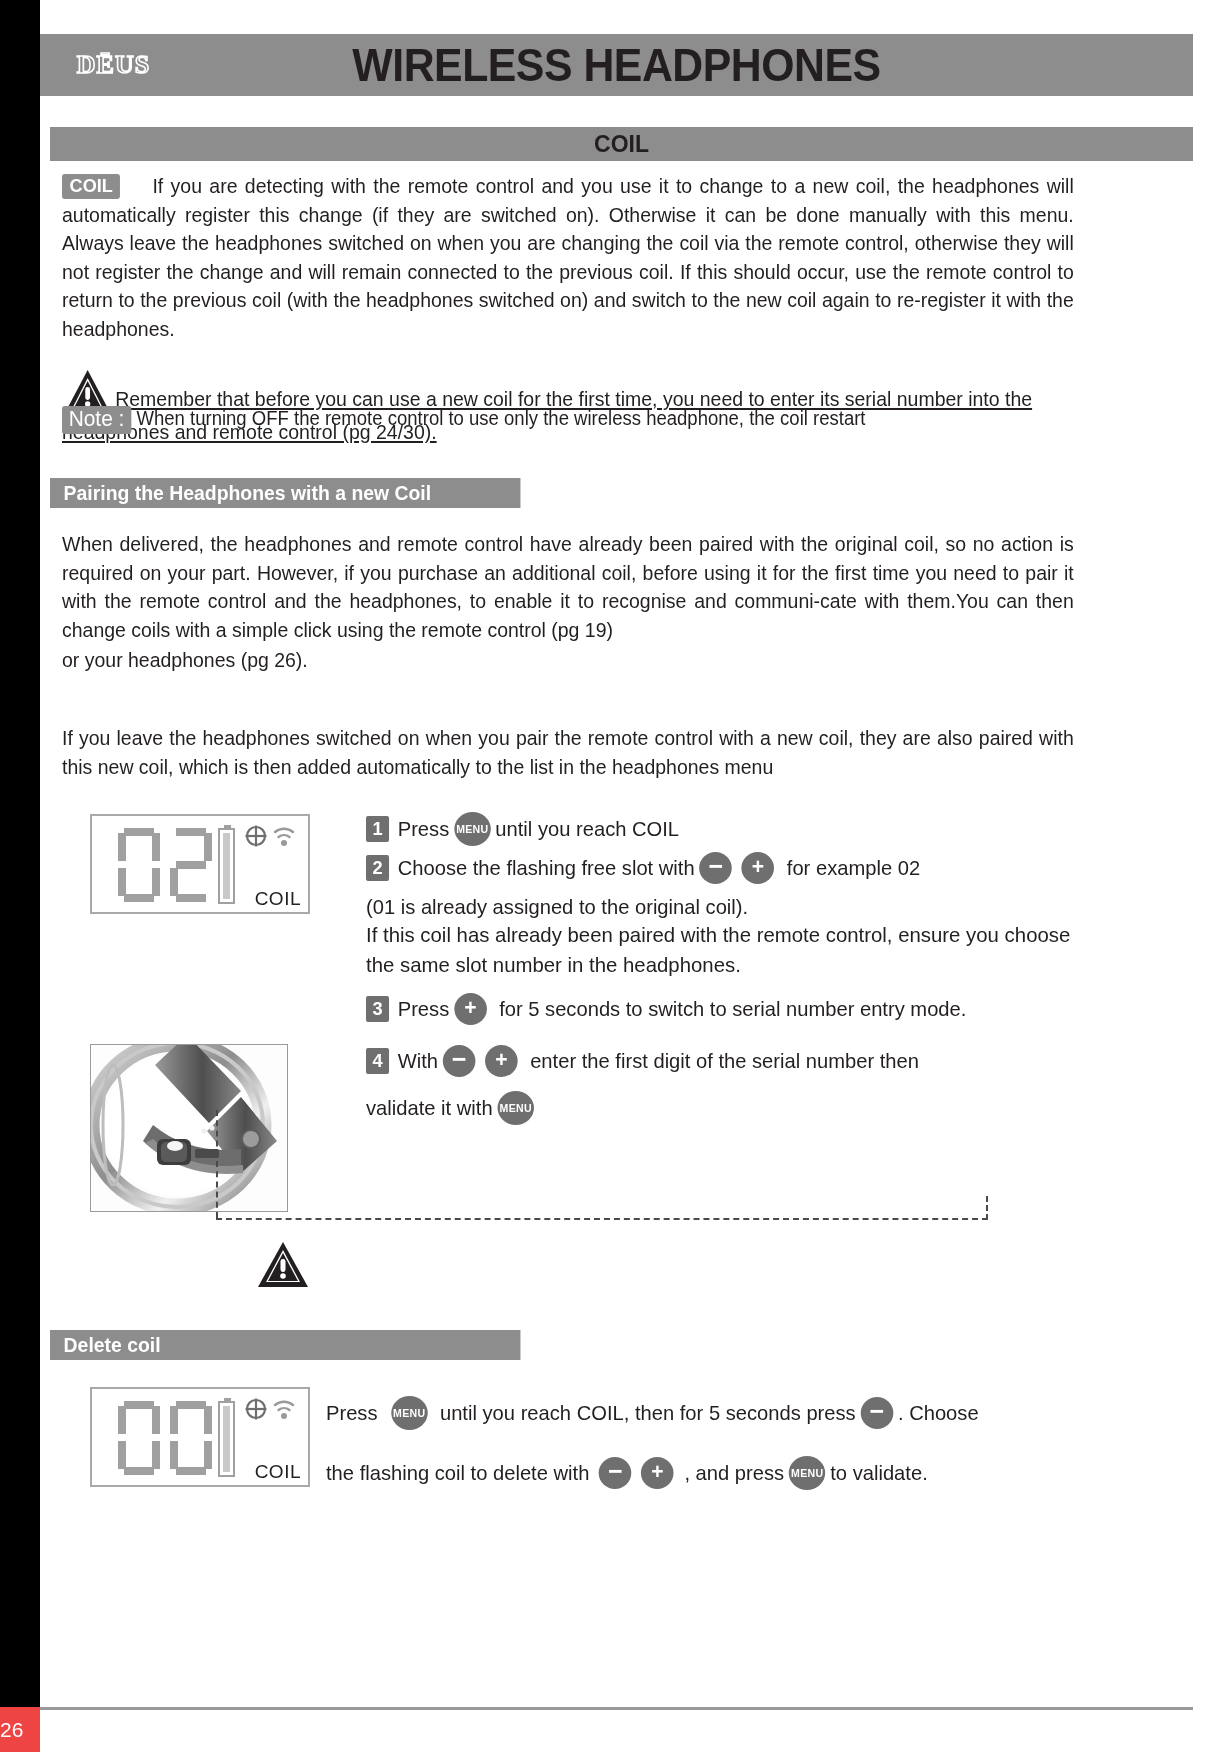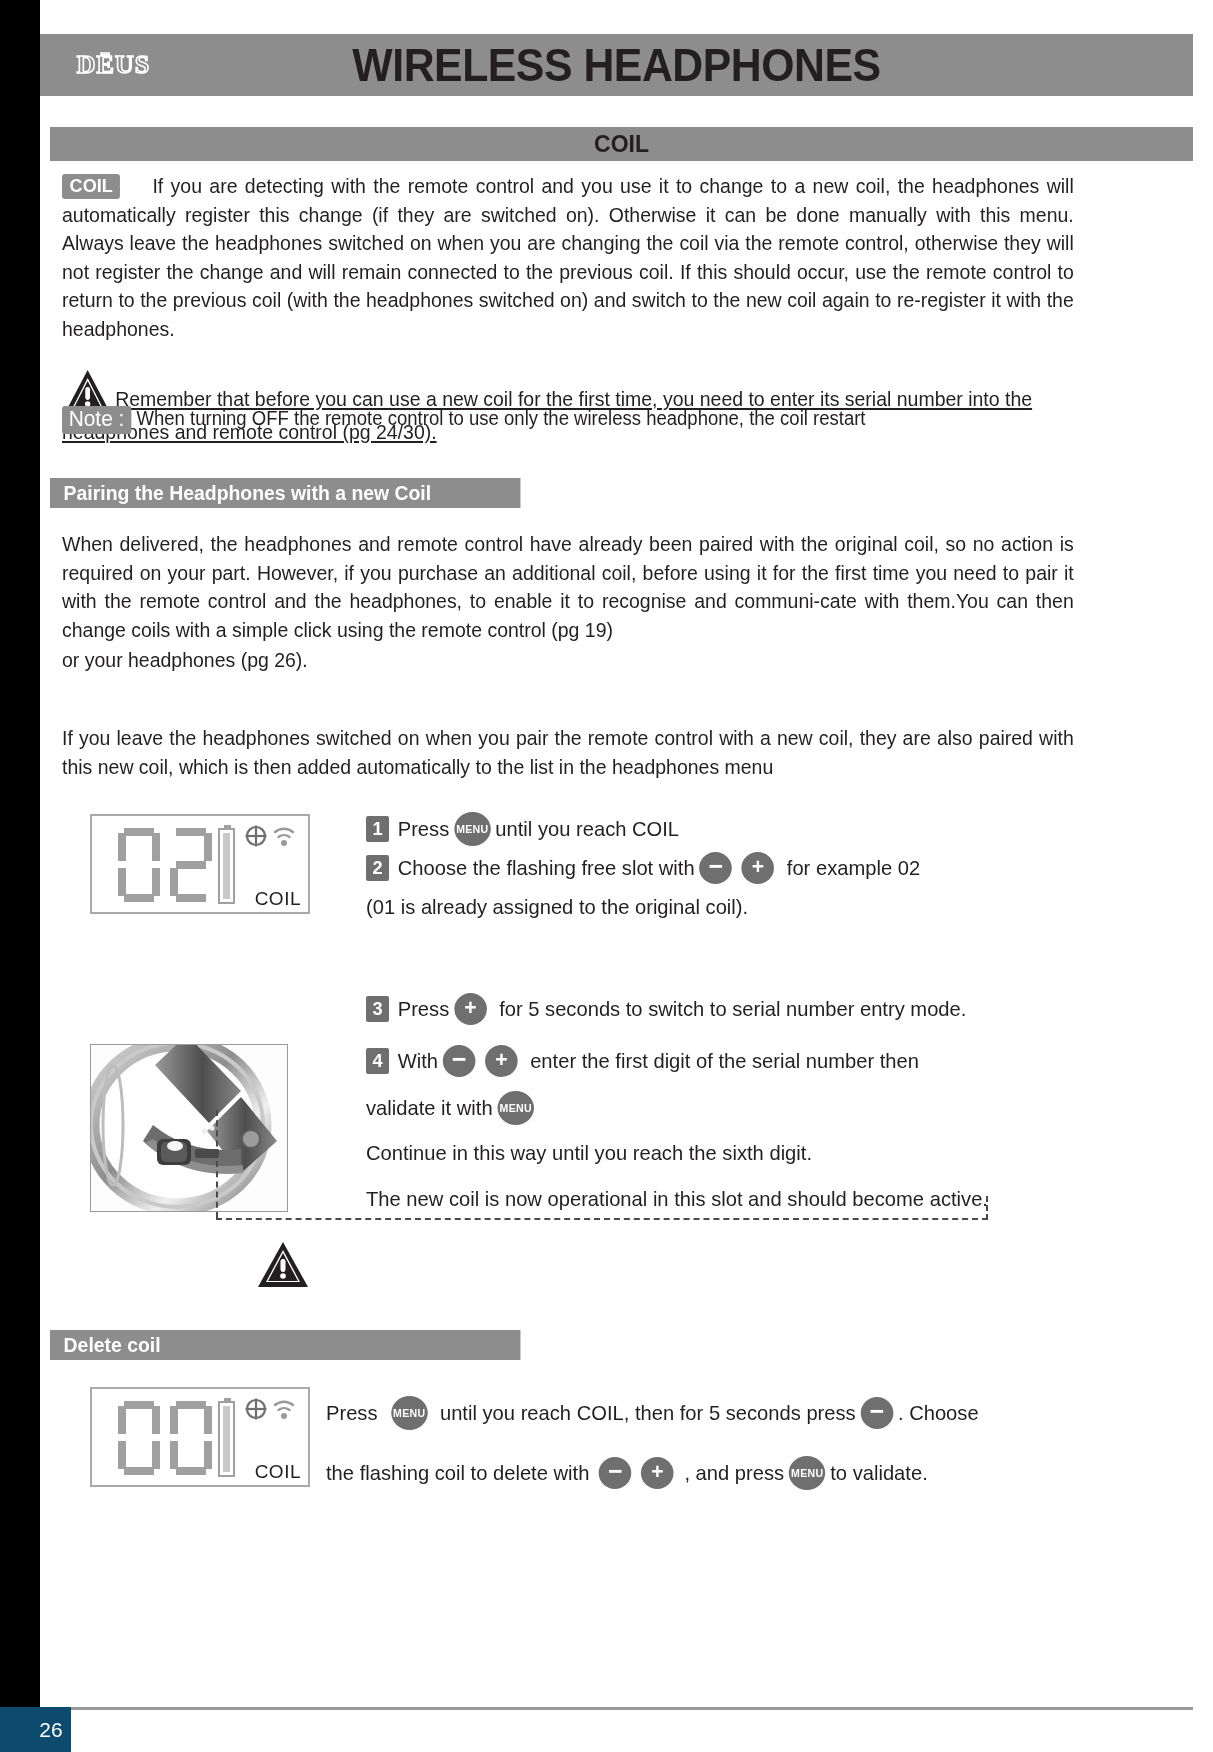--- a/index.html
+++ b/index.html
@@ -141,22 +141,22 @@
 
   
   .photo{position:absolute;border:1px solid #9a9a9a;overflow:hidden;background:#e9e9e9;}
 
   
   .dash-h{position:absolute;border-top:2px dashed #4a4a4a;}
   .dash-v{position:absolute;border-left:2px dashed #4a4a4a;}
 
   
   .pagenum-box{
-    position:absolute;left:0;top:1707px;width:40px;height:45px;background:#0c4a6e;
-    color:#ffffff;font-size:21px;line-height:45px;text-align:center;padding-left:31px;
+    position:absolute;left:0;top:1707px;width:40px;height:45px;background:#ef4444;
+    color:#ffffff;font-size:21px;line-height:45px;text-align:left;
   }
   .footer-rule{position:absolute;left:40px;top:1707px;width:1153px;height:3px;background:#9a9a9a;}
 </style>
 </head>
 <body>
 
 <div class="page-left-bar"></div>
 <div class="content">
 
   <div class="title-band">
@@ -263,20 +263,23 @@
     <div class="step">
       <span class="stepnum">2</span>
       <span>Choose the flashing free slot with</span>
       <span class="btn btn-pm minus">−</span>
       <span class="btn btn-pm">+</span>
       <span style="margin-left:8px;">for example 02</span>
     </div>
     <div class="plain" style="margin-top:8px;">(01 is already assigned to the original coil).</div>
   </div>
 
+  <div style="position:absolute;left:326px;top:920px;width:730px;">
+    <p class="body nojust" style="font-size:21px;line-height:30px;width:740px;transform:scaleX(0.97);transform-origin:left top;">If this coil has already been paired with the remote control, ensure you choose the same slot number in the headphones.</p>
+  </div>
 
   <div class="steps" style="top:993px;">
     <div class="step">
       <span class="stepnum">3</span>
       <span>Press</span>
       <span class="btn btn-pm">+</span>
       <span style="margin-left:8px;">for 5 seconds to switch to serial number entry mode.</span>
     </div>
   </div>
 
@@ -325,24 +328,20 @@
       <rect x="104" y="104" width="24" height="9" rx="2" fill="#4a4a4a"></rect>
       <circle cx="160" cy="94" r="9" fill="#9c9c9c" stroke="#5e5e5e" stroke-width="2"></circle>
       <ellipse cx="22" cy="80" rx="10" ry="60" fill="none" stroke="#bdbdbd" stroke-width="3"></ellipse>
     </svg>
   </div>
 
   <div class="dash-v" style="left:176px;top:1110px;height:108px;"></div>
   <div class="dash-h" style="left:176px;top:1218px;width:772px;"></div>
   <div class="dash-v" style="left:946px;top:1196px;height:24px;"></div>
 
-  <div style="position:absolute;left:326px;top:1138px;width:740px;">
-    <div class="plain" style="margin-bottom:16px;">Continue in this way until you reach the sixth digit.</div>
-    <div class="plain">The new coil is now operational in this slot and should become active.</div>
-  </div>
 
   <div style="position:absolute;left:216px;top:1240px;width:56px;height:56px;">
     <svg viewBox="0 0 54 50" width="54" height="50" aria-hidden="true">
       <path d="M27 2 L52 47 L2 47 Z" fill="#231f20"></path>
       <path d="M27 10 L44 42 L10 42 Z" fill="#ffffff"></path>
       <path d="M27 13 L42 41 L12 41 Z" fill="#231f20"></path>
       <rect x="24.5" y="19" width="5" height="13" rx="2.4" fill="#ffffff"></rect>
       <circle cx="27" cy="36" r="2.8" fill="#ffffff"></circle>
     </svg>
   </div>

